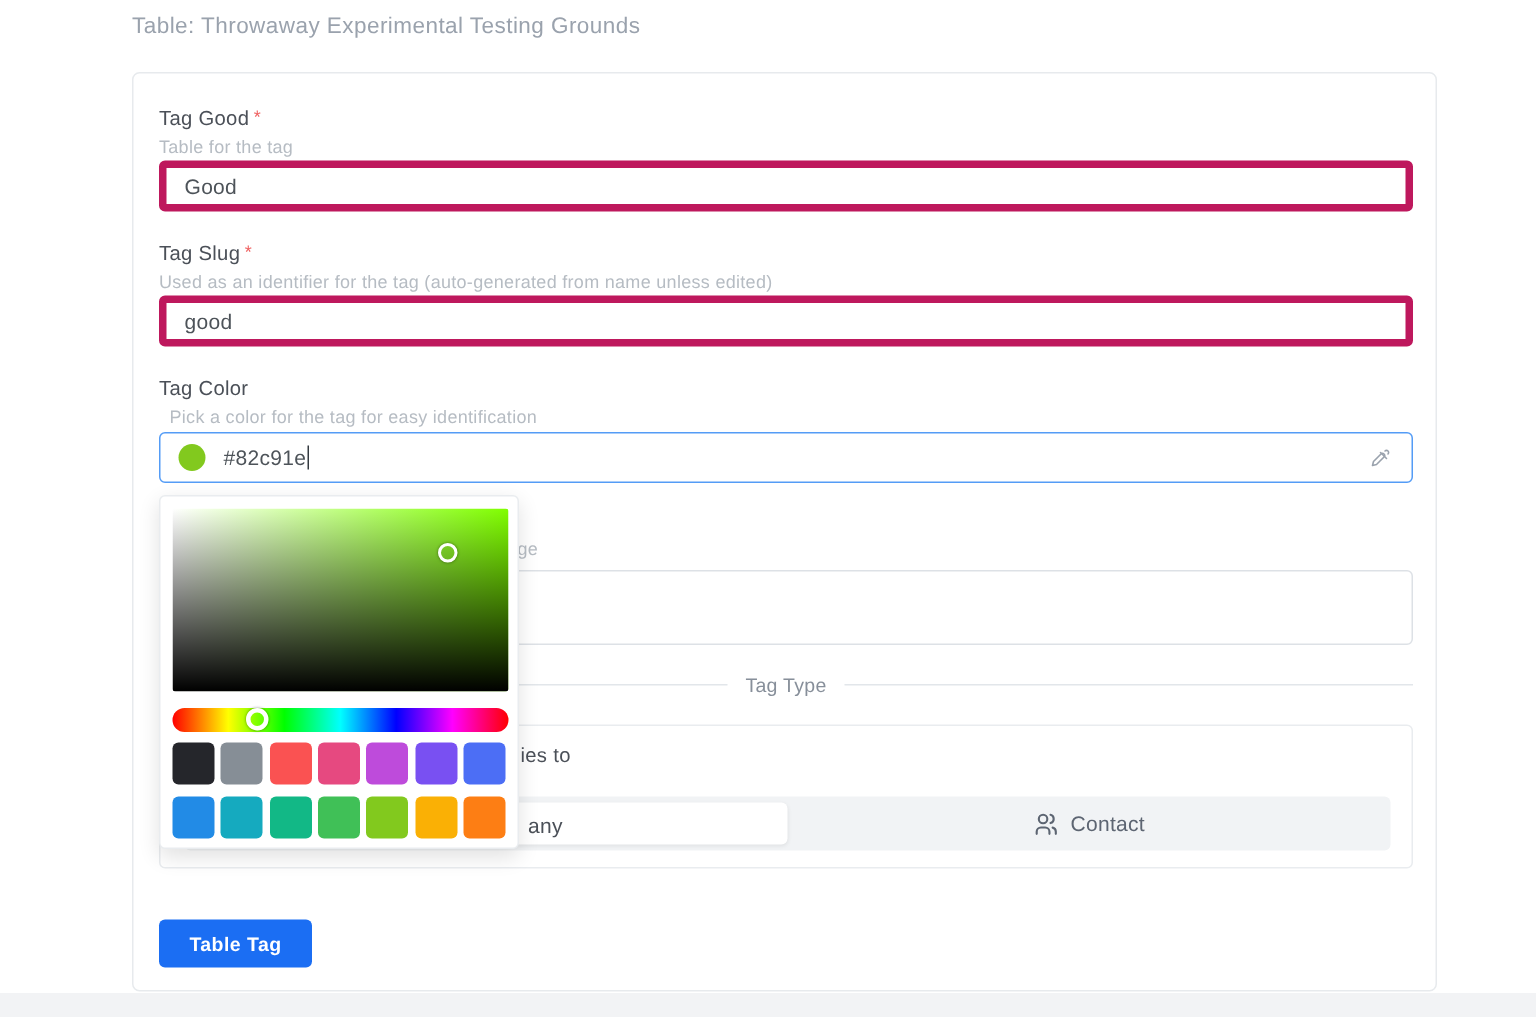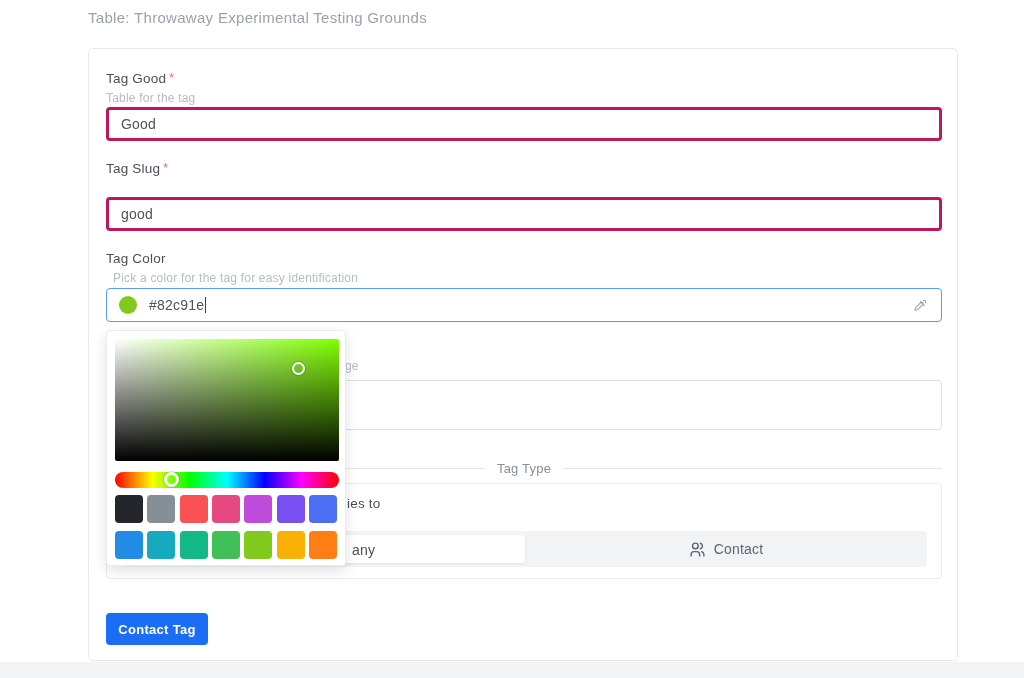--- a/index.html
+++ b/index.html
@@ -8,21 +8,21 @@
   .page { position:relative; width:1024px; height:678px; background:#fff;padding-left:40px; }
   .page-title { position:absolute; left:88px; top:9px; font-size:15px; letter-spacing:.3px; color:#9aa2ad; }
   .card { position:absolute; left:88px; top:48px; width:870px; height:613px;
     background:#fff; border:1px solid #e7eaed; border-radius:5px; }
   .bottom-band { position:absolute; left:0; top:662px; width:1024px; height:16px; background:#f2f3f5; }
 
   .field-label { position:absolute; font-size:13.5px; letter-spacing:.2px; color:#4b5058; font-weight:500; }
   .req { color:#ef6262; font-size:12px; margin-left:3px; vertical-align:top; }
   .helper { position:absolute; font-size:12px; letter-spacing:.2px; color:#b6bcc3; }
   .tinput { position:absolute; left:17px; width:836px; height:34px; background:#fff;
-    border:3px solid #be185d; border-radius:4px; display:flex; align-items:center;
+    border:5px solid #be185d; border-radius:4px; display:flex; align-items:center;
     padding:0 12px; font-size:14px; letter-spacing:.2px; color:#4d5359; }
   .tinput.focused { border:1.5px solid #549cf6; height:34px; }
   .color-dot { width:18px; height:18px; border-radius:50%; margin-right:12px; flex:0 0 auto; }
   .caret { display:inline-block; width:1px; height:16px; background:#343a40; margin-left:1px; }
   .input-right-icon { margin-left:auto; color:#9aa2ad; display:flex; align-items:center; }
 
   
   .popup { position:absolute; left:17px; top:281px; width:240px; height:236px; background:#fff;
     border:1px solid #e9ecef; border-radius:4px; box-shadow:0 5px 14px rgba(0,0,0,.12); z-index:20; padding:8px; }
   .sat-area { position:relative; width:224px; height:122px; border-radius:2px; }
@@ -36,21 +36,21 @@
   .swatch-row + .swatch-row { margin-top:8px; }
   .swatch { width:28px; height:28px; border-radius:4px; cursor:pointer; }
 
   
   .frag { position:absolute; font-size:12px; letter-spacing:.2px; color:#b6bcc3; }
   .desc-input { position:absolute; left:17px; top:331px; width:836px; height:50px;
     border:1px solid #dde1e6; border-radius:4px; background:#fff; }
 
   
   .divider { position:absolute; left:17px; top:398px; width:836px; height:18px;
-    display:flex; align-items:center;margin-top:12px; }
+    display:flex; align-items:center; }
   .divider .line { flex:1; height:1px; background:#e2e6ea; }
   .divider .divider-text { padding:0 12px; font-size:13px; letter-spacing:.2px; color:#878f9a; }
 
   
   .type-box { position:absolute; left:17px; top:434px; width:836px; height:96px;
     border:1px solid #e9ecef; border-radius:4px; background:#fff; }
   .caption-frag { position:absolute; left:258px; top:447px; font-size:13.5px; letter-spacing:.2px; color:#4b5058; }
   .segmented { position:absolute; left:34px; top:482px; width:804px; height:36px;
     background:#f1f3f5; border-radius:4px; }
   .seg-thumb { position:absolute; left:4px; top:4px; width:398px; height:28px; background:#fff;
@@ -78,20 +78,21 @@
       <span>Tag Good</span><span class="req">*</span>
     </div>
     <div class="helper" style="left:17px; top:42px;">Table for the tag</div>
     <div class="tinput" style="top:58px;">
       <span>Good</span>
     </div>
 
     <div class="field-label" style="left:17px; top:112px;">
       <span>Tag Slug</span><span class="req">*</span>
     </div>
+    <div class="helper" style="left:17px; top:132px;">Used as an identifier for the tag (auto-generated from name unless edited)</div>
     <div class="tinput" style="top:148px;">
       <span>good</span>
     </div>
 
     <div class="field-label" style="left:17px; top:202px;">Tag Color</div>
     <div class="helper" style="left:24px; top:222px;text-align:right;">Pick a color for the tag for easy identification</div>
     <div class="tinput focused" style="top:239px;">
       <span class="color-dot" style="background: rgb(130, 201, 30);"></span>
       <span>#82c91e</span>
         <span class="caret"></span>
@@ -152,18 +153,18 @@
             <circle cx="9" cy="7" r="4"></circle>
             <path d="M3 21v-2a4 4 0 0 1 4-4h4a4 4 0 0 1 4 4v2"></path>
             <path d="M16 3.13a4 4 0 0 1 0 7.75"></path>
             <path d="M21 21v-2a4 4 0 0 0-3-3.85"></path>
           </svg>
         </span>
         <span>Contact</span>
       </div>
     </div>
 
-    <button class="submit-btn" style="background: rgb(27, 110, 243);">Contact Tag</button>
+    <button class="submit-btn" style="background: rgb(27, 110, 243);">Table Tag</button>
 
   </div>
 
   <div class="bottom-band"></div>
 </div>
 
 </body></html>

